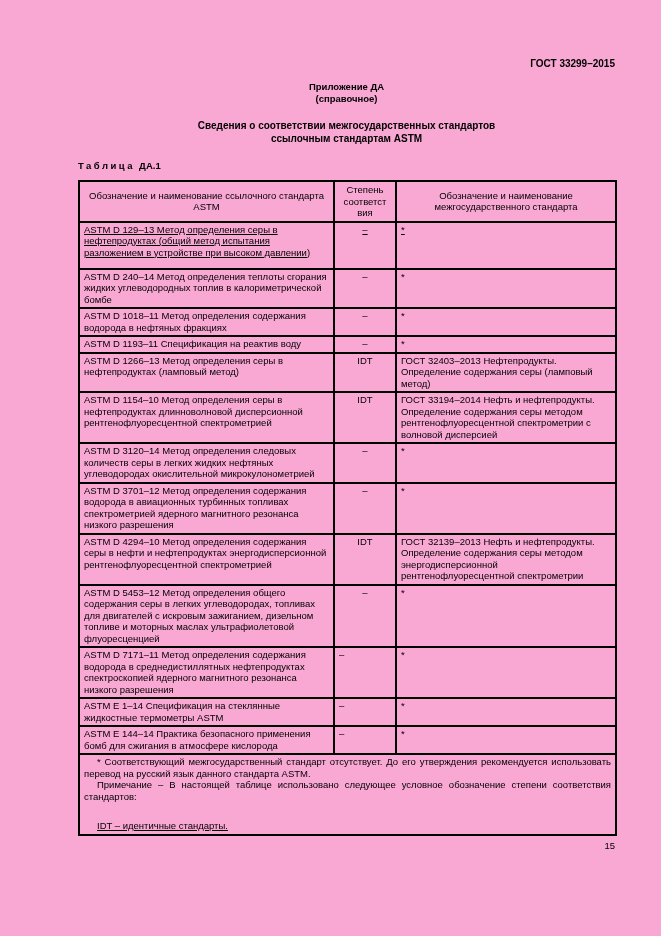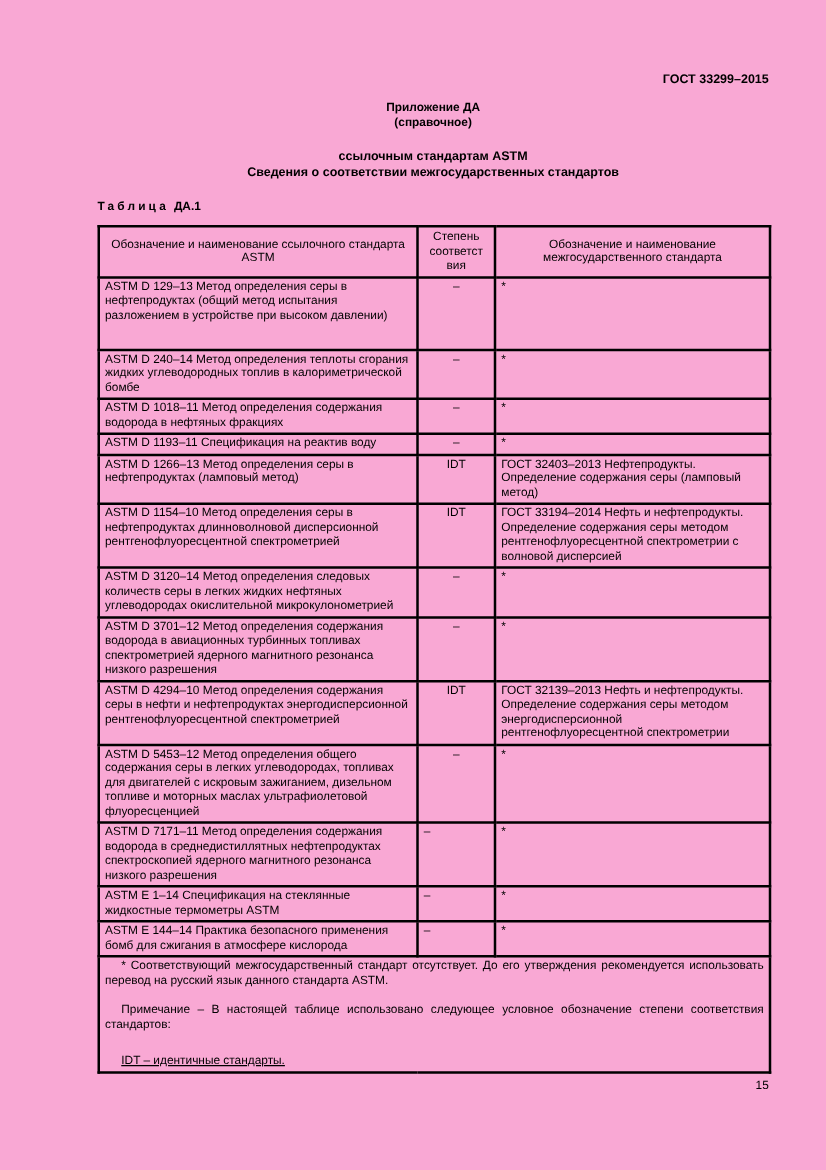--- a/index.html
+++ b/index.html
@@ -16,46 +16,46 @@
   .appendix-title, .appendix-subtitle { font-weight:bold; font-size:9.5px; line-height:12px; }
   .main-title { text-align:center; font-weight:bold; font-size:10px; line-height:13px; margin-top:14px; }
   .table-caption { margin-top:15px; font-size:9.5px;font-weight:bold; }
   .table-caption .caption-word { letter-spacing:2.5px; }
   .table-caption .caption-number { margin-left:4px; }
 
   table.std { border-collapse:collapse; width:537px; table-layout:fixed; margin-top:9px; }
   table.std th, table.std td { border:2px solid #000; vertical-align:top; padding:1px 4px 2px 4px; }
   table.std thead th { text-align:center; vertical-align:middle; font-weight:normal; padding:2px 3px; line-height:11.5px; }
   col.c1 { width:255px; } col.c2 { width:62px; } col.c3 { width:220px; }
-  tbody.rows tr:first-child { height:58px; }
+  tbody.rows tr:first-child { height:47px;text-decoration:underline; }
   td.deg-center { text-align:center; }
   td.deg-left  { text-align:left; }
   td.gost-cell { }
   td.footnote-cell { padding:7px 8px 11px 8px; }
   .fn-para { text-align:justify; text-indent:13px; }
-  .fn-note { text-align:justify; text-indent:13px; margin-top:12px; }
+  .fn-note { text-align:justify; text-indent:13px; }
   .fn-idt { text-indent:13px; margin-top:18px;text-decoration:underline; }
   .page-number { width:537px; text-align:right; margin-top:4px; font-size:9.5px; }
 </style>
 </head>
 <body>
 
 <div class="page">
   <div class="content">
 
     <div class="doc-code">ГОСТ 33299–2015</div>
 
     <div class="appendix-block">
       <div class="appendix-title">Приложение ДА</div>
       <div class="appendix-subtitle">(справочное)</div>
     </div>
 
     <div class="main-title">
+      <div>Сведения о соответствии межгосударственных стандартов</div>
       <div>ссылочным стандартам ASTM</div>
-      <div>Сведения о соответствии межгосударственных стандартов</div>
     </div>
 
     <div class="table-caption">
       <span class="caption-word">Таблица</span><span class="caption-number">ДА.1</span>
     </div>
 
     <table class="std">
       <colgroup>
           <col class="c1">
           <col class="c2">

